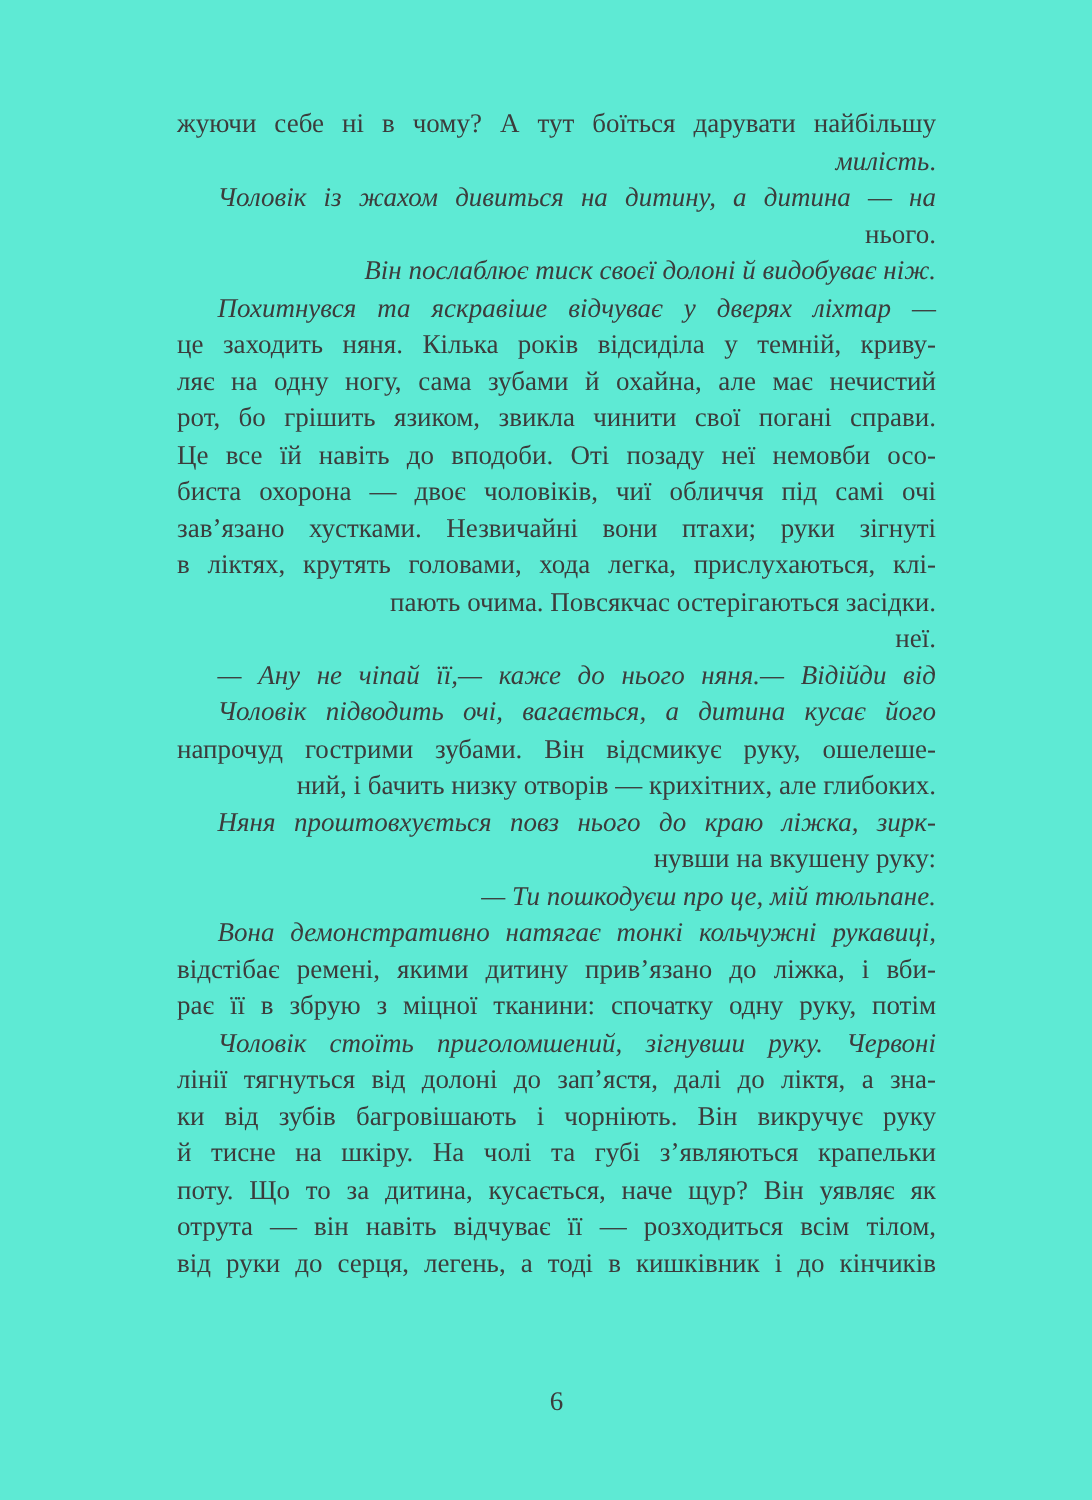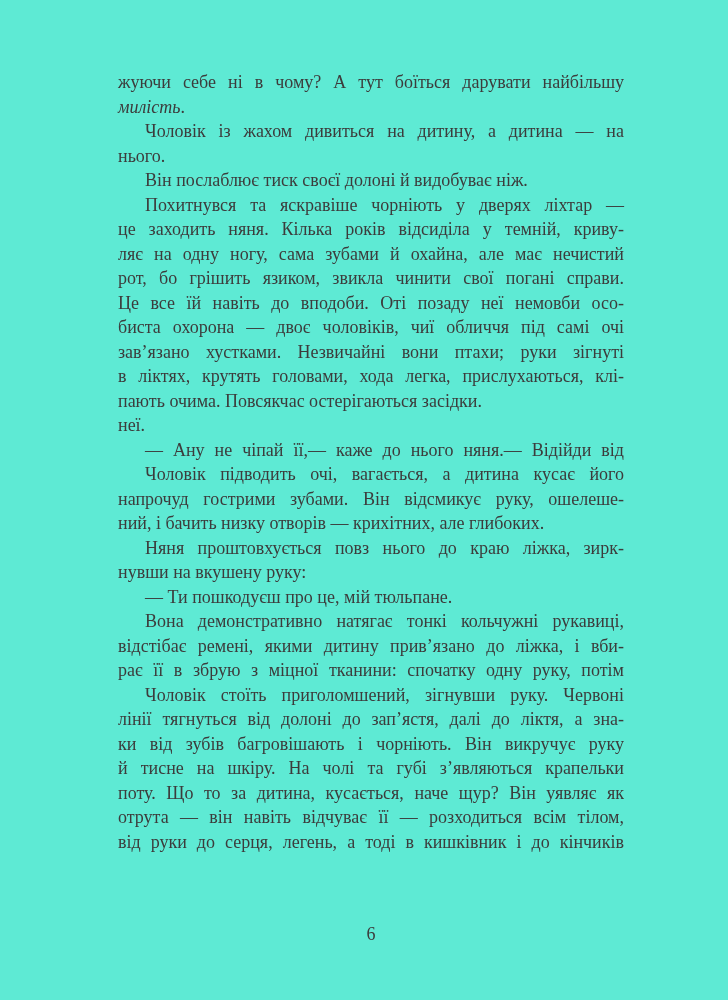--- a/index.html
+++ b/index.html
@@ -24,25 +24,26 @@
   }
   .line {
     font-size: 18px;
     line-height: 24.5px;
     color: #3c3c3c;
     text-align: justify;
     text-align-last: justify;
     white-space: normal;
   }
   .line.nojust {
-    text-align: left;
+    text-align: right;
     text-align-last: auto;
   }
   .line.indent {
     text-indent: 27px;
+    font-style: italic;
   }
   .italic {
     font-style: italic;
   }
   .page-number {
     position: absolute;
     left: 118px;
     top: 924px;
     width: 506px;
     text-align: center;
@@ -53,21 +54,21 @@
 </head>
 <body>
 
 <div class="page">
   <div class="text-block" id="text-block">
       <div class="line">жуючи себе ні в чому? А тут боїться дарувати найбільшу</div>
       <div class="line nojust"><span class="italic">милість</span><span class="">.</span></div>
       <div class="line indent">Чоловік із жахом дивиться на дитину, а дитина — на</div>
       <div class="line nojust">нього.</div>
       <div class="line indent nojust">Він послаблює тиск своєї долоні й видобуває ніж.</div>
-      <div class="line indent">Похитнувся та яскравіше чорніють у дверях ліхтар —</div>
+      <div class="line indent">Похитнувся та яскравіше відчуває у дверях ліхтар —</div>
       <div class="line">це заходить няня. Кілька років відсиділа у темній, криву-</div>
       <div class="line">ляє на одну ногу, сама зубами й охайна, але має нечистий</div>
       <div class="line">рот, бо грішить язиком, звикла чинити свої погані справи.</div>
       <div class="line">Це все їй навіть до вподоби. Оті позаду неї немовби осо-</div>
       <div class="line">биста охорона — двоє чоловіків, чиї обличчя під самі очі</div>
       <div class="line">зав’язано хустками. Незвичайні вони птахи; руки зігнуті</div>
       <div class="line">в ліктях, крутять головами, хода легка, прислухаються, клі-</div>
       <div class="line nojust">пають очима. Повсякчас остерігаються засідки.</div>
       <div class="line nojust">неї.</div>
       <div class="line indent">— Ану не чіпай її,— каже до нього няня.— Відійди від</div>

